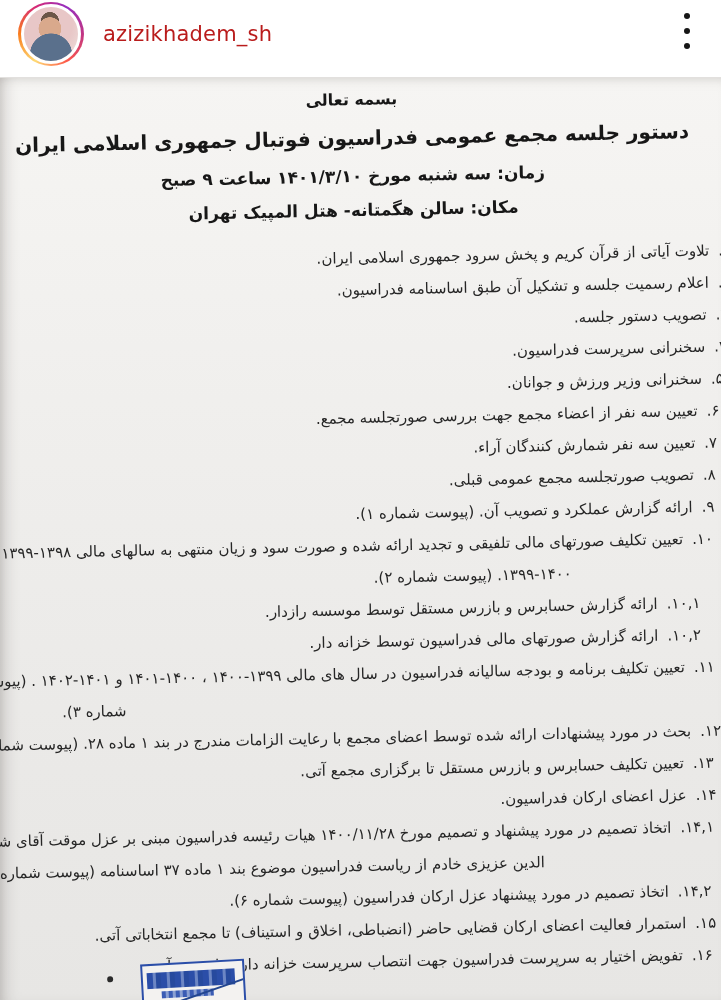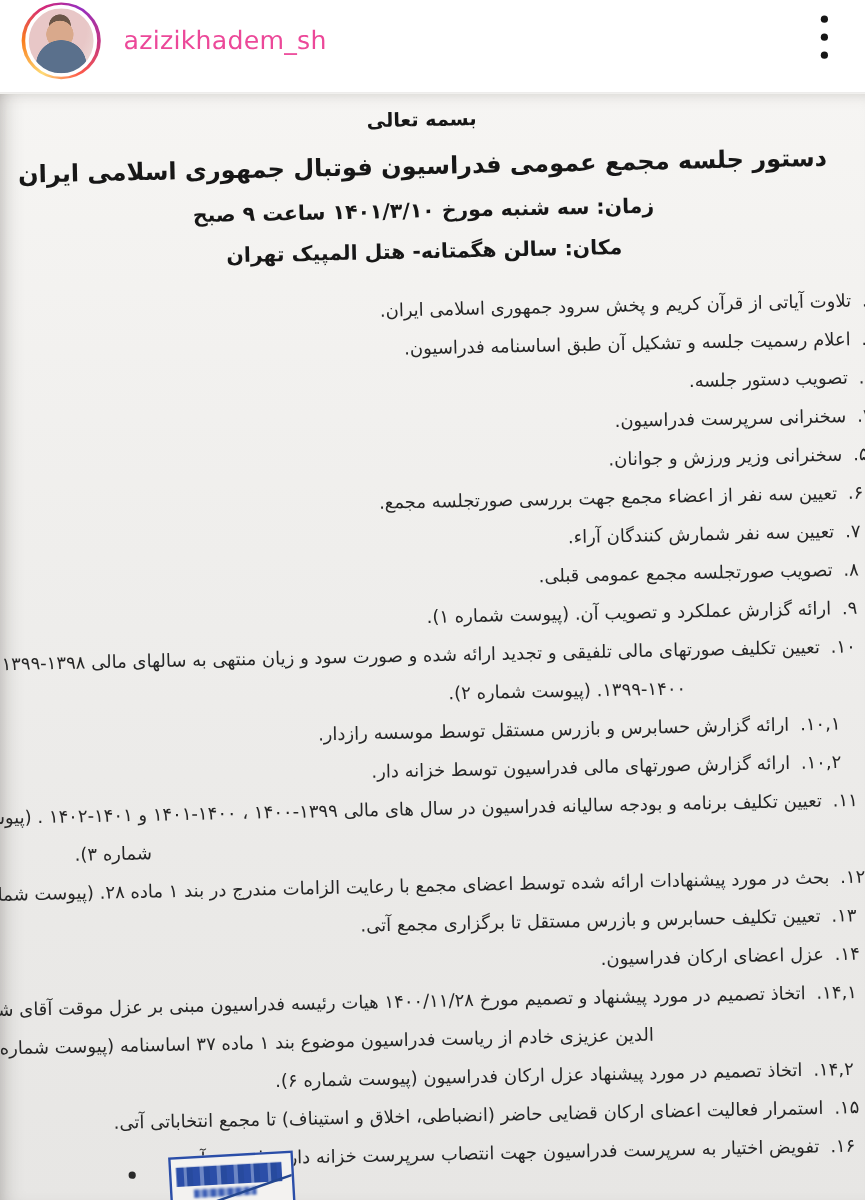--- a/index.html
+++ b/index.html
@@ -25,21 +25,21 @@
     border:3px solid #ffffff;
     background:
       radial-gradient(circle at 50% 88%, #5a708c 0 38%, transparent 39%),
       radial-gradient(circle at 48% 40%, #d9a98c 0 26%, transparent 27%),
       radial-gradient(circle at 48% 26%, #6b5648 0 18%, transparent 19%),
       radial-gradient(circle at 30% 30%, #e8c7c7 0 60%, #f0e3e0 100%);
     background-color:#e9d8d4;
   }
   .username{
     position:absolute;left:103px;top:22px;
-    font-size:21px;font-weight:500;color:#ec4899;letter-spacing:.2px;
+    font-size:21px;font-weight:500;color:#b91c1c;letter-spacing:.2px;
   }
   .kebab{
     position:absolute;right:24px;top:13px;width:20px;height:36px;
     display:flex;flex-direction:column;align-items:center;justify-content:space-between;
     cursor:pointer;
   }
   .kebab i{width:6px;height:6px;border-radius:50%;background:#161616;display:block;}
   
   .scan{
     position:absolute;top:78px;left:0;width:721px;height:922px;

